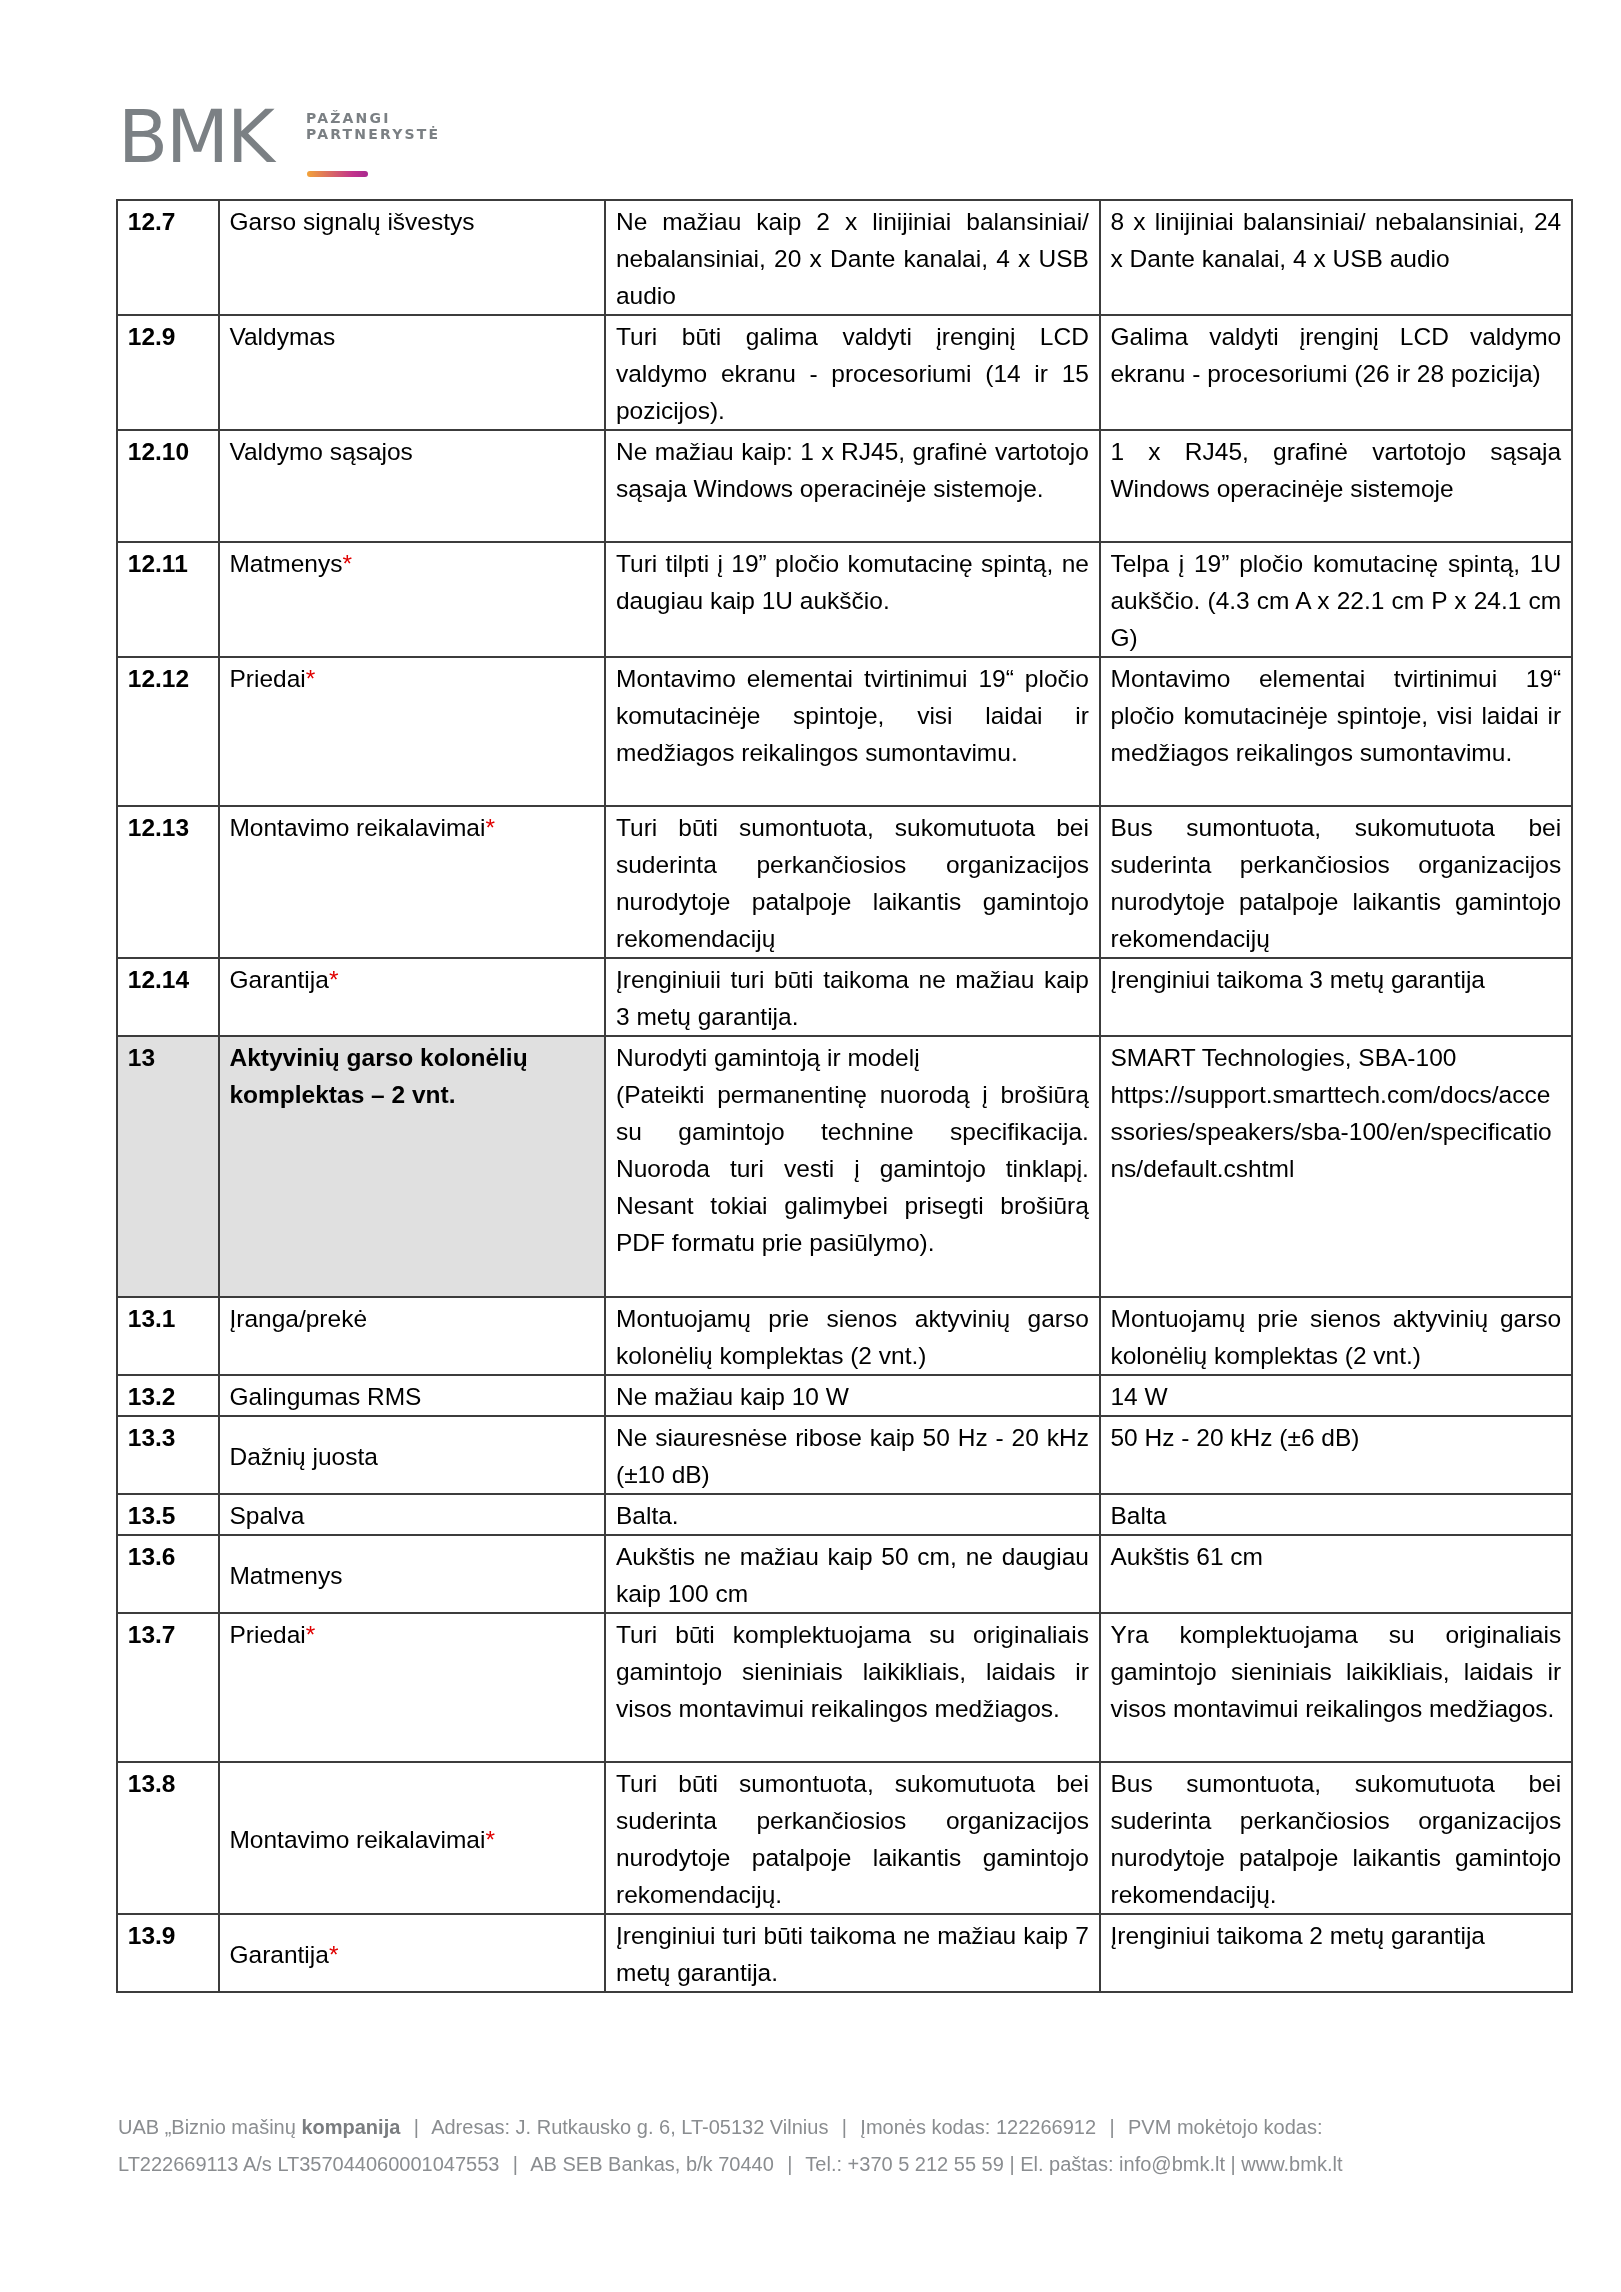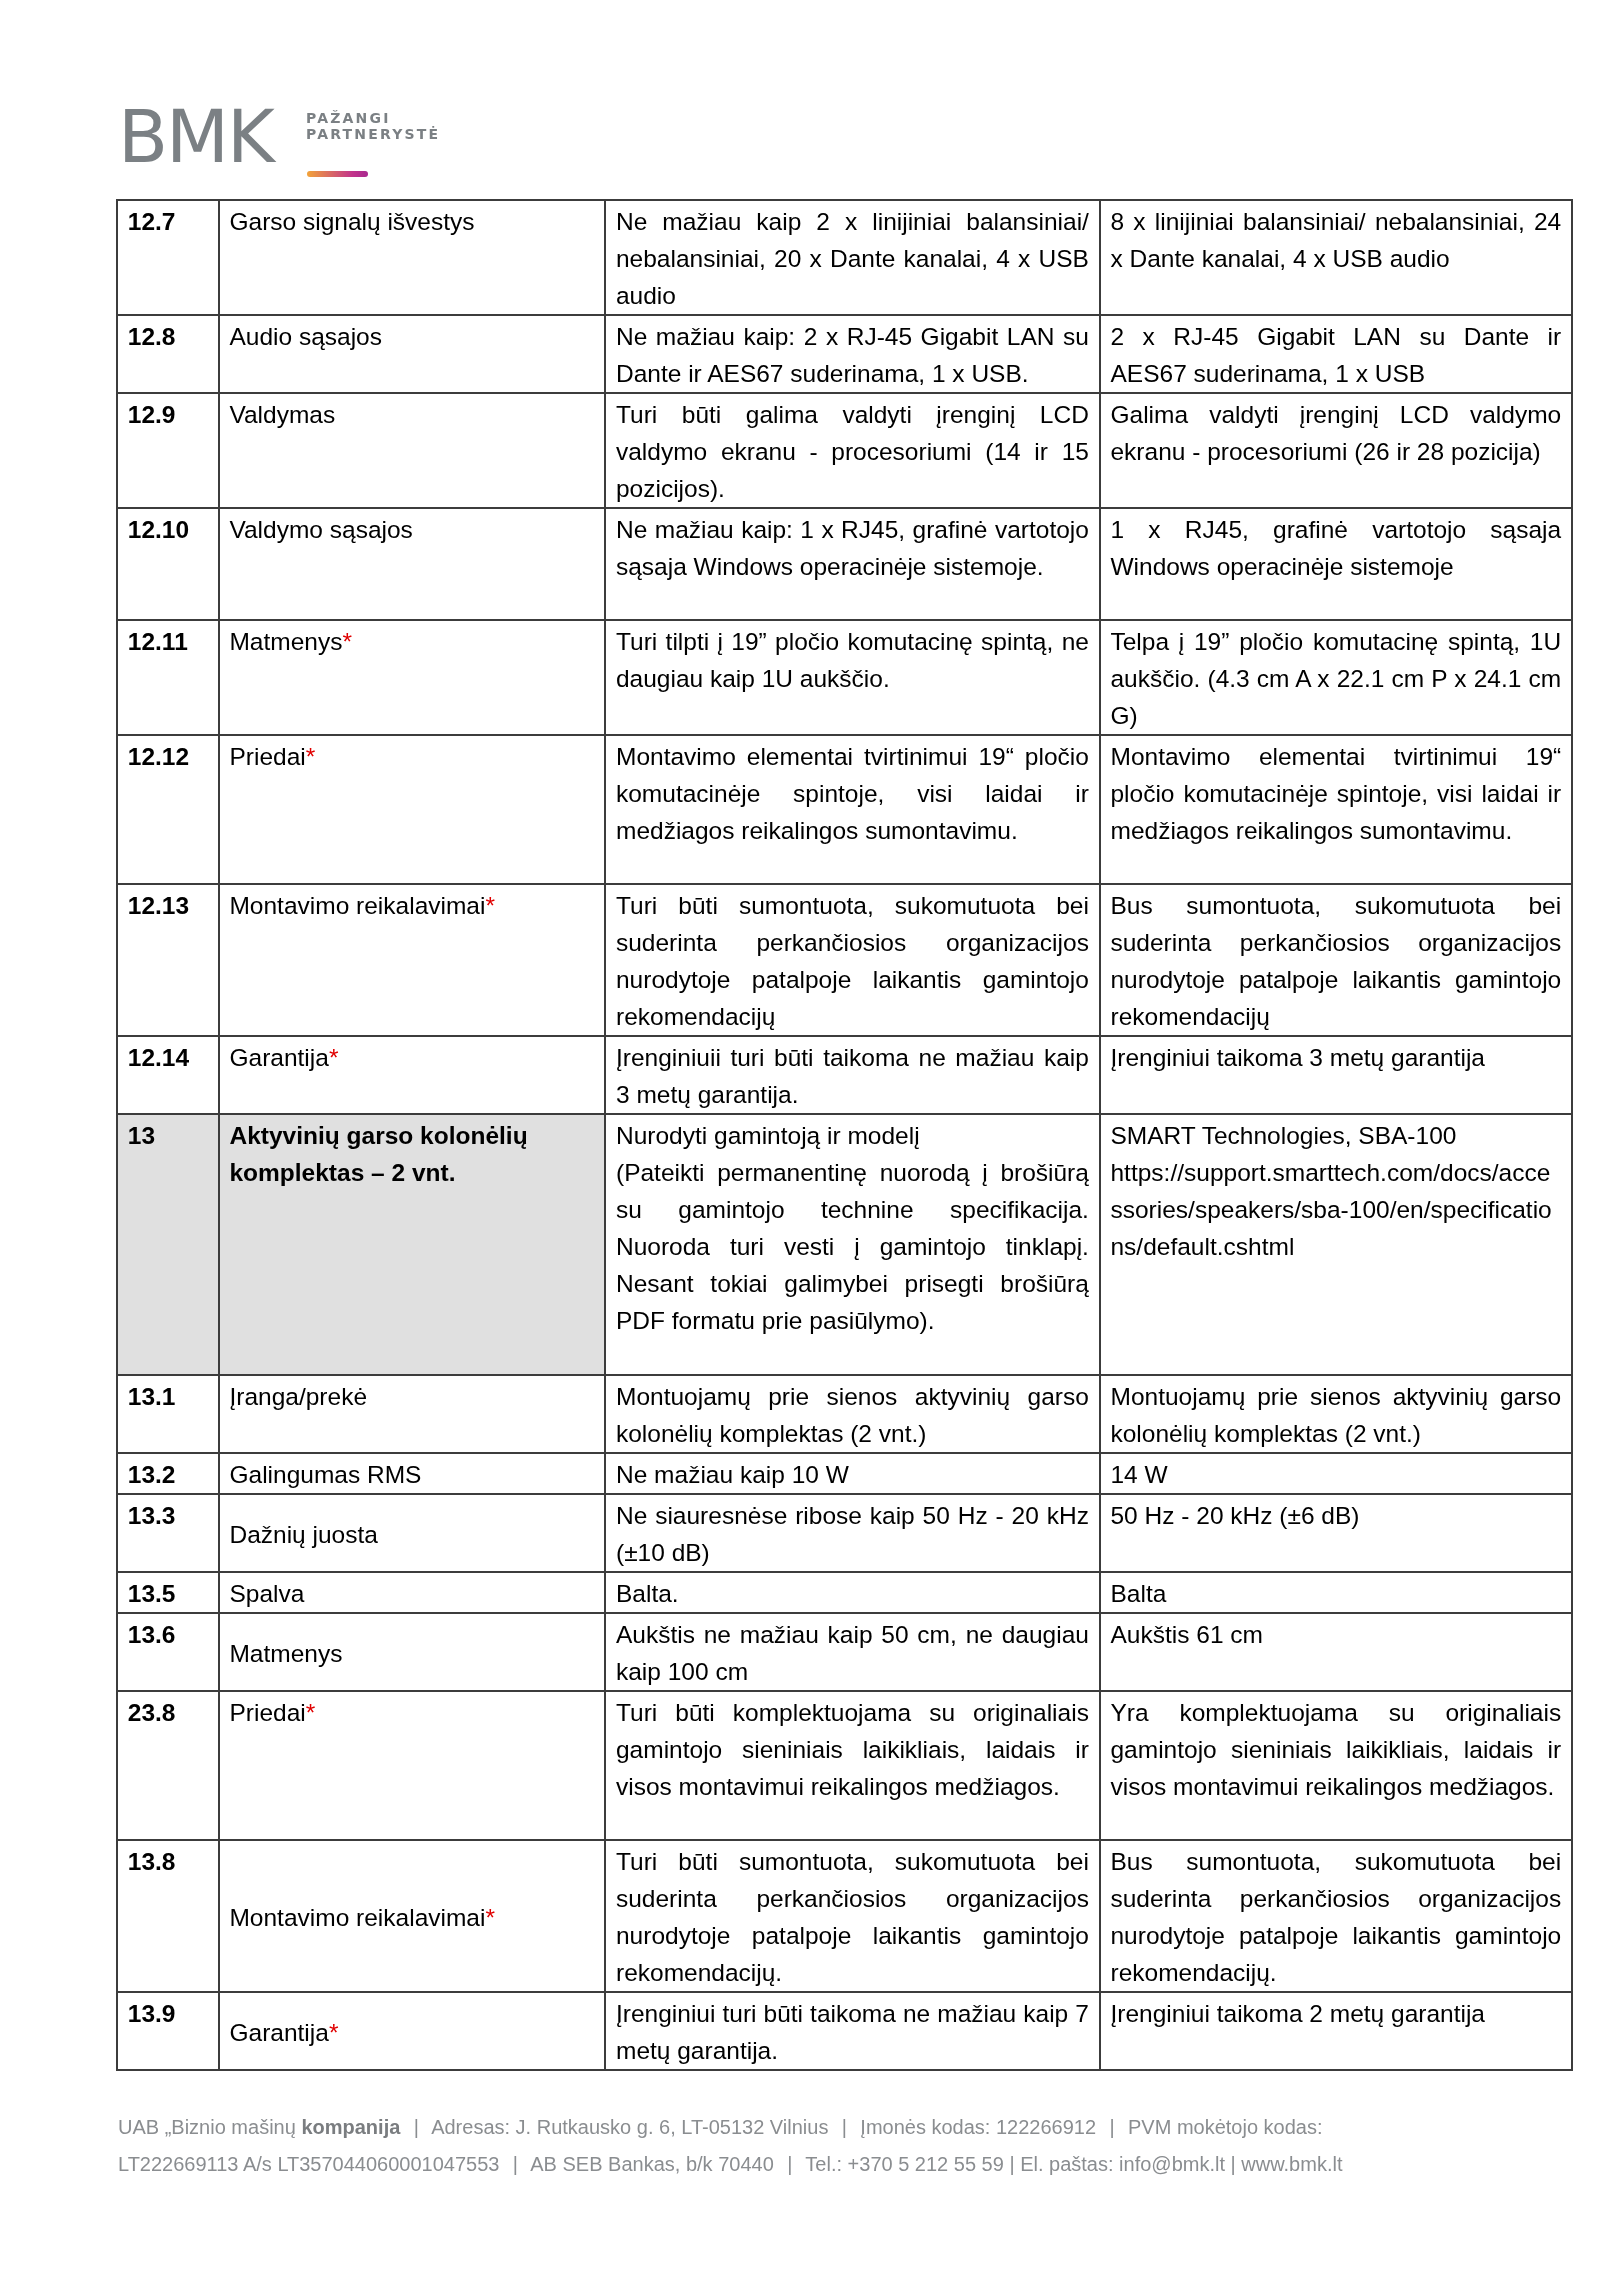--- a/index.html
+++ b/index.html
@@ -54,30 +54,20 @@
       <tr style="height: 112px;">
         <td class="num">12.7</td>
         <td class="name"><span>Garso signalų išvestys</span></td>
         <td class="just">
           <div>Ne mažiau kaip 2 x linijiniai balansiniai/ nebalansiniai, 20 x Dante kanalai, 4 x USB audio</div>
         </td>
         <td class="just">
           <div>8 x linijiniai balansiniai/ nebalansiniai, 24 x Dante kanalai, 4 x USB audio</div>
         </td>
       </tr>
-      <tr style="height: 74px;">
-        <td class="num">12.8</td>
-        <td class="name"><span>Audio sąsajos</span></td>
-        <td class="just">
-          <div>Ne mažiau kaip: 2 x RJ-45 Gigabit LAN su Dante ir AES67 suderinama, 1 x USB.</div>
-        </td>
-        <td class="just">
-          <div>2 x RJ-45 Gigabit LAN su Dante ir AES67 suderinama, 1 x USB</div>
-        </td>
-      </tr>
       <tr style="height: 112px;">
         <td class="num">12.9</td>
         <td class="name"><span>Valdymas</span></td>
         <td class="just">
           <div>Turi būti galima valdyti įrenginį LCD valdymo ekranu - procesoriumi (14 ir 15 pozicijos).</div>
         </td>
         <td class="just">
           <div>Galima valdyti įrenginį LCD valdymo ekranu - procesoriumi (26 ir 28 pozicija)</div>
         </td>
       </tr>
@@ -187,21 +177,21 @@
         <td class="num top">13.6</td>
         <td class="name middle"><span>Matmenys</span></td>
         <td class="just">
           <div>Aukštis ne mažiau kaip 50 cm, ne daugiau kaip 100 cm</div>
         </td>
         <td class="just">
           <div>Aukštis 61 cm</div>
         </td>
       </tr>
       <tr style="height: 149px;">
-        <td class="num top">23.8</td>
+        <td class="num top">13.7</td>
         <td class="name"><span>Priedai</span><span class="ast">*</span></td>
         <td class="just">
           <div>Turi būti komplektuojama su originaliais gamintojo sieniniais laikikliais, laidais ir visos montavimui reikalingos medžiagos.</div>
         </td>
         <td class="just">
           <div>Yra komplektuojama su originaliais gamintojo sieniniais laikikliais, laidais ir visos montavimui reikalingos medžiagos.</div>
         </td>
       </tr>
       <tr style="height: 149px;">
         <td class="num top">13.8</td>

